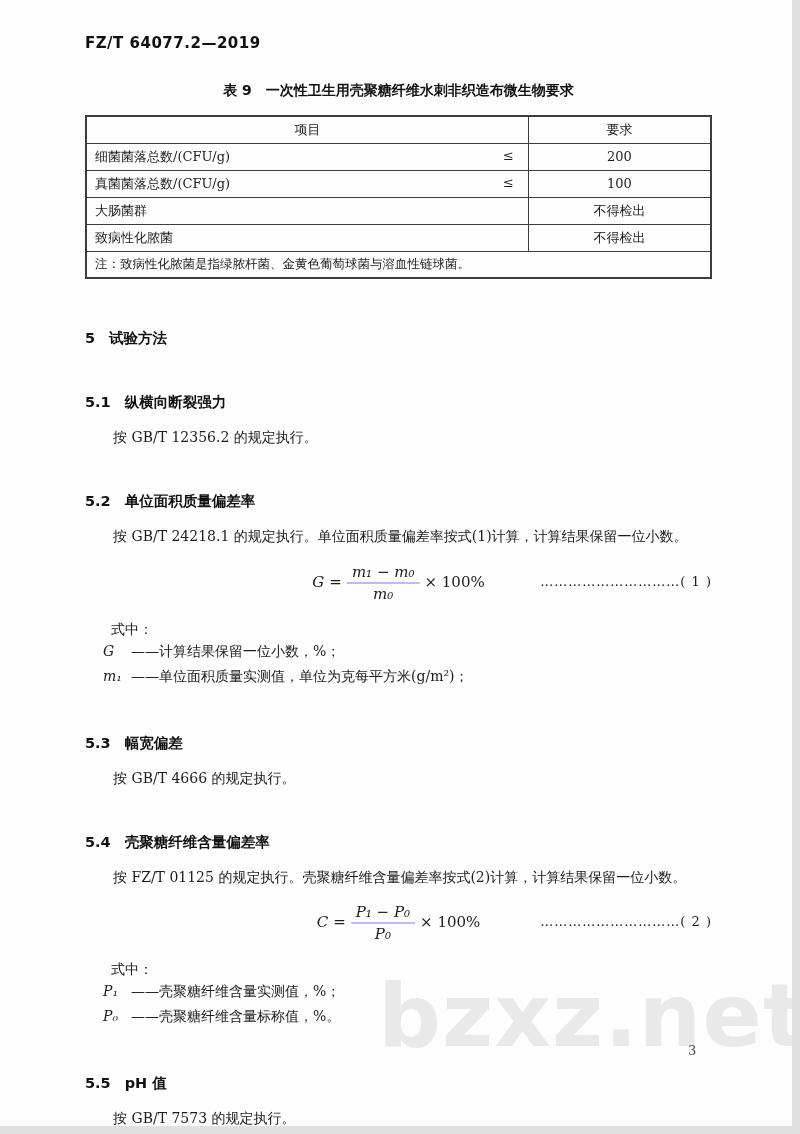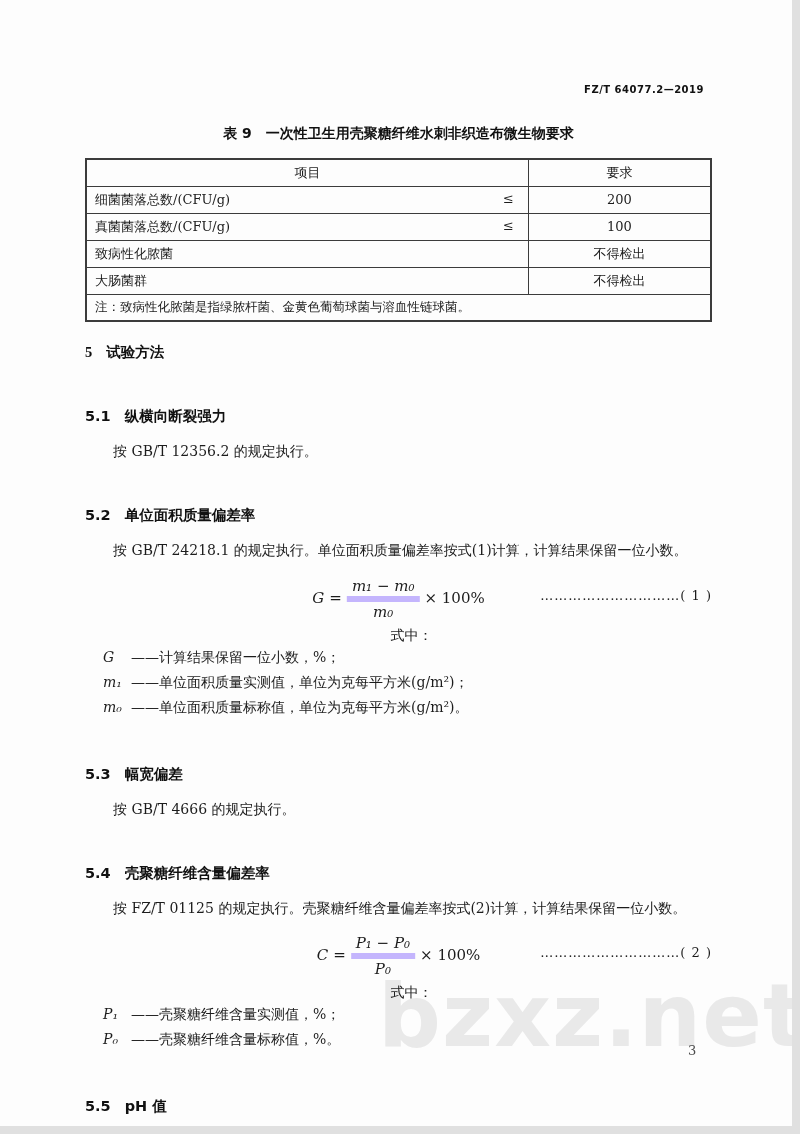--- a/index.html
+++ b/index.html
@@ -20,23 +20,23 @@
     font-family:"DejaVu Sans", sans-serif;
     font-weight:700; font-size:88px; line-height:1;
     color:#e9e9e9; letter-spacing:1px; z-index:0;
     user-select:none;
   }
   .page-number { position:absolute; left:688px; top:1043px; font-size:13px; color:#4a4a4a; z-index:2; }
 
   .content { position:relative; z-index:1; padding:0 88px 0 85px; }
 
   .doc-header {
-    margin-top:84px; text-align:right;
+    margin-top:34px; text-align:left;
     font-family:"DejaVu Sans", sans-serif;
-    font-weight:700; font-size:10px; color:#111;
+    font-weight:700; font-size:15px; color:#111;
     letter-spacing:0.5px; padding-right:8px;
   }
 
   .table-caption {
     margin-top:30px; text-align:center;
     font-family:"DejaVu Sans", sans-serif;
     font-weight:700; font-size:14px; color:#111;
   }
   .table-caption .cap-label { margin-right:14px; }
 
@@ -55,40 +55,40 @@
   td.cell-item { text-align:left; padding-left:12px; }
   td.cell-item .op { float:right; padding-right:6px; }
   td.cell-req { text-align:center; }
   td.cell-note { font-size:12.5px; padding-left:20px; height:30px; }
 
   .sec-heading {
     font-family:"DejaVu Sans", sans-serif;
     font-weight:700; font-size:14.5px; color:#111;
   }
   .sec-heading .sec-num { margin-right:14px; }
-  .h1-heading { margin-top:21px;font-family:Liberation Serif, serif; }
+  .h1-heading { margin-top:50px; }
   .sub-heading { margin-top:45px; }
   .sec-body { margin-top:15px; font-size:14px; text-indent:2em; line-height:1.45; }
 
   .formula-row { position:relative; margin-top:16px; height:42px; }
   .formula-math {
     position:absolute; left:50%; transform:translateX(-50%);
     top:0; white-space:nowrap; font-size:15px;
   }
   .f-var { font-style:italic; }
   .f-eq { padding:0 5px; }
   .frac { display:inline-block; vertical-align:middle; text-align:center; }
-  .frac .num { display:block; border-bottom:6px solid #c4b5fd; padding:0 5px 1px; font-style:italic; }
+  .frac .num { display:block; border-bottom:2px solid #c4b5fd; padding:0 5px 1px; font-style:italic; }
   .frac .den { display:block; padding-top:1px; font-style:italic; }
   .f-mult { padding-left:5px; }
   .formula-dots {
     position:absolute; right:0; top:11px;
     font-size:13px; letter-spacing:1px; white-space:nowrap;
   }
-  .where-label { margin-top:8px; font-size:14px; padding-left:26px;text-align:center; }
+  .where-label { margin-top:16px; font-size:14px; padding-left:26px; }
   .def-line { font-size:14px; line-height:25px; padding-left:18px; }
   .def-term { display:inline-block; min-width:28px; font-style:italic; }
 </style>
 </head>
 <body>
 
 <div class="page">
   <div class="watermark">bzxz.net</div>
 
   <div class="content">
@@ -107,25 +107,25 @@
       </tr>
       <tr>
         <td class="cell-item"><span class="op">≤</span><span>细菌菌落总数/(CFU/g)</span></td>
         <td class="cell-req">200</td>
       </tr>
       <tr>
         <td class="cell-item"><span class="op">≤</span><span>真菌菌落总数/(CFU/g)</span></td>
         <td class="cell-req">100</td>
       </tr>
       <tr>
-        <td class="cell-item"><span>致病性化脓菌</span></td>
+        <td class="cell-item"><span>大肠菌群</span></td>
         <td class="cell-req">不得检出</td>
       </tr>
       <tr>
-        <td class="cell-item"><span>大肠菌群</span></td>
+        <td class="cell-item"><span>致病性化脓菌</span></td>
         <td class="cell-req">不得检出</td>
       </tr>
       <tr>
         <td class="cell-note" colspan="2">注：致病性化脓菌是指绿脓杆菌、金黄色葡萄球菌与溶血性链球菌。</td>
       </tr>
     </tbody>
       </table>
 
     <div class="sec-heading h1-heading">
       <span class="sec-num">5</span><span>试验方法</span>
@@ -144,21 +144,20 @@
     <div class="formula-row">
       <span class="formula-math">
         <span class="f-var">G</span><span class="f-eq">=</span><span class="frac"><span class="num">m₁ − m₀</span><span class="den">m₀</span></span><span class="f-mult">× 100%</span>
       </span>
       <span class="formula-dots"><span>…………………………</span><span>( 1 )</span></span>
     </div>
 
     <div class="where-label">式中：</div>
     <div class="def-line"><span class="def-term">G</span><span>——计算结果保留一位小数，%；</span></div>
     <div class="def-line"><span class="def-term">m₁</span><span>——单位面积质量实测值，单位为克每平方米(g/m²)；</span></div>
-    <div class="def-line"><span class="def-term">m₀</span><span>——单位面积质量标称值，单位为克每平方米(g/m²)。</span></div>
 
     <div class="sec-heading sub-heading">
       <span class="sec-num">5.3</span><span>幅宽偏差</span>
     </div>
     <div class="sec-body">按 GB/T 4666 的规定执行。</div>
 
     <div class="sec-heading sub-heading">
       <span class="sec-num">5.4</span><span>壳聚糖纤维含量偏差率</span>
     </div>
     <div class="sec-body">按 FZ/T 01125 的规定执行。壳聚糖纤维含量偏差率按式(2)计算，计算结果保留一位小数。</div>

